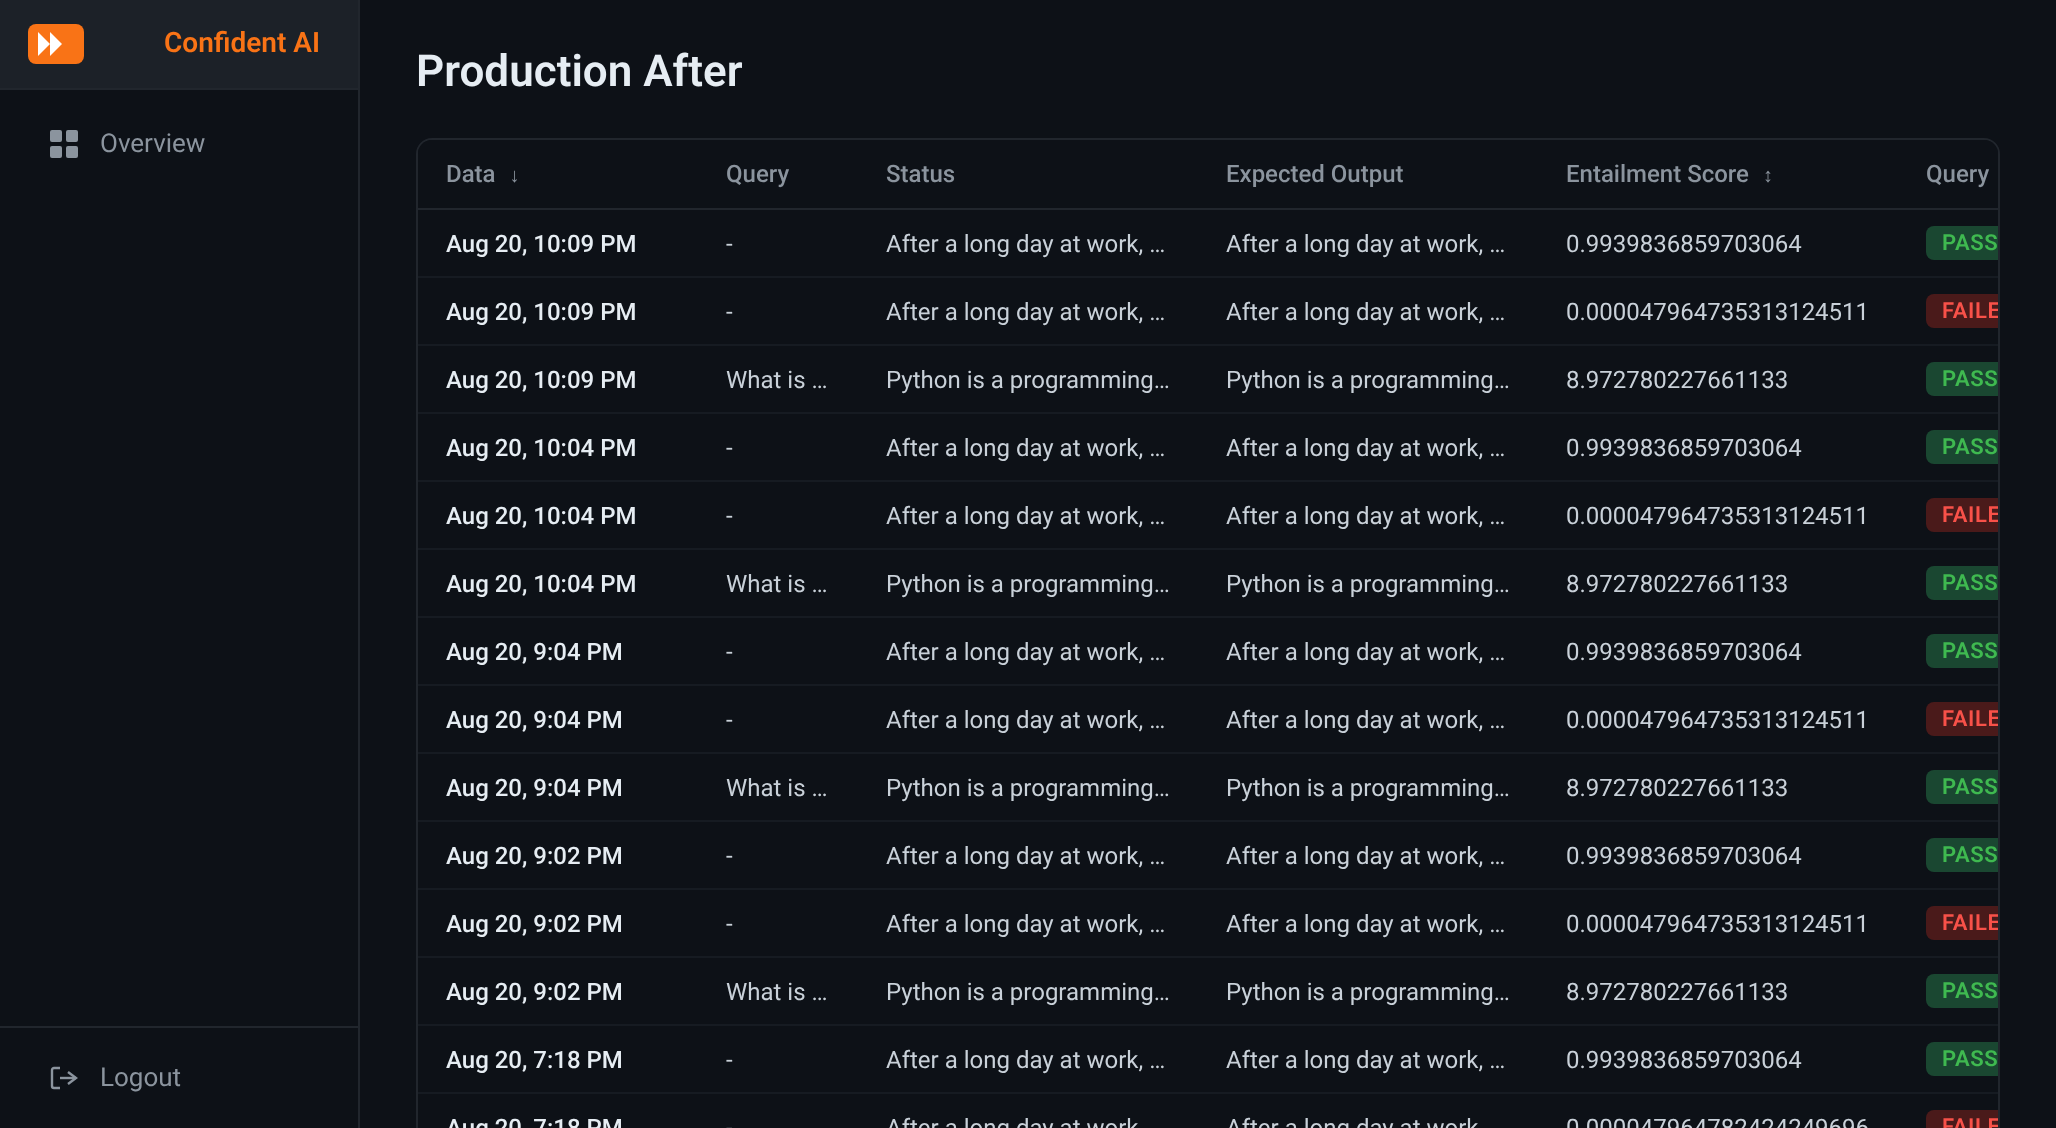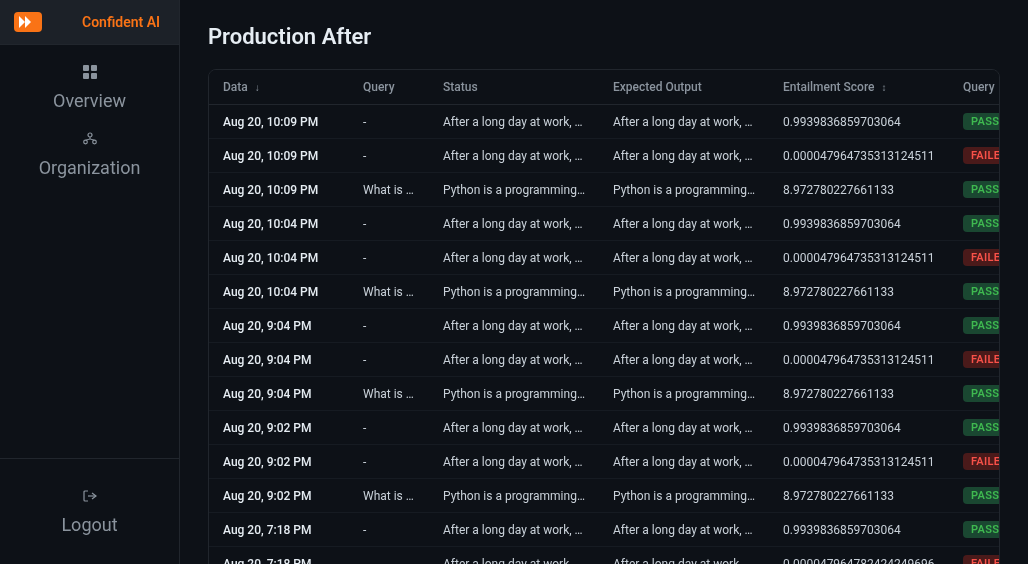--- a/index.html
+++ b/index.html
@@ -55,40 +55,39 @@
     .sidebar-nav {
       flex: 1;
       padding: 8px 0;
     }
 
     .sidebar-item {
       display: flex;
       align-items: center;
       gap: 10px;
       padding: 9px 16px;
-      font-size: 18px;
+      font-size: 13px;
       color: #8b949e;
       cursor: pointer;
       border-radius: 6px;
       margin: 2px 8px;
       text-decoration: none;
-      flex-direction: column;
     }
 
     .sidebar-item-icon {
       width: 16px;
       height: 16px;
       display: flex;
       align-items: center;
       justify-content: center;
       flex-shrink: 0;
     }
 
     .sidebar-bottom {
-      padding: 20px;
+      padding: 8px;
       border-top: 1px solid #21262d;
     }
 
     .sidebar-bottom .sidebar-item {
       margin: 0;
     }
 
     
     .main {
       flex: 1;
@@ -235,33 +234,20 @@
     <div class="sidebar-item">
       <span class="sidebar-item-icon">
         <div class="grid-icon">
           <span></span>
             <span></span>
             <span></span>
             <span></span>
         </div>
       </span>
       <span>Overview</span>
-    </div>
-    <div class="sidebar-item">
-      <span class="sidebar-item-icon">
-        <svg width="14" height="14" viewBox="0 0 14 14" fill="none">
-          <circle cx="7" cy="3" r="2" stroke="#8b949e" stroke-width="1.2"></circle>
-          <circle cx="2.5" cy="10" r="1.8" stroke="#8b949e" stroke-width="1.2"></circle>
-          <circle cx="11.5" cy="10" r="1.8" stroke="#8b949e" stroke-width="1.2"></circle>
-          <line x1="7" y1="5" x2="7" y2="7" stroke="#8b949e" stroke-width="1"></line>
-          <line x1="7" y1="7" x2="2.5" y2="8.2" stroke="#8b949e" stroke-width="1"></line>
-          <line x1="7" y1="7" x2="11.5" y2="8.2" stroke="#8b949e" stroke-width="1"></line>
-        </svg>
-      </span>
-      <span>Organization</span>
     </div>
   </nav>
 
   <div class="sidebar-bottom">
     <div class="sidebar-item">
       <span class="sidebar-item-icon logout-icon">
         <svg width="14" height="14" viewBox="0 0 14 14" fill="none">
           <path d="M5 2H2a1 1 0 0 0-1 1v8a1 1 0 0 0 1 1h3" stroke="#8b949e" stroke-width="1.2"></path>
           <polyline points="9,4 13,7 9,10" stroke="#8b949e" stroke-width="1.2" fill="none"></polyline>
           <line x1="13" y1="7" x2="5" y2="7" stroke="#8b949e" stroke-width="1.2"></line>

